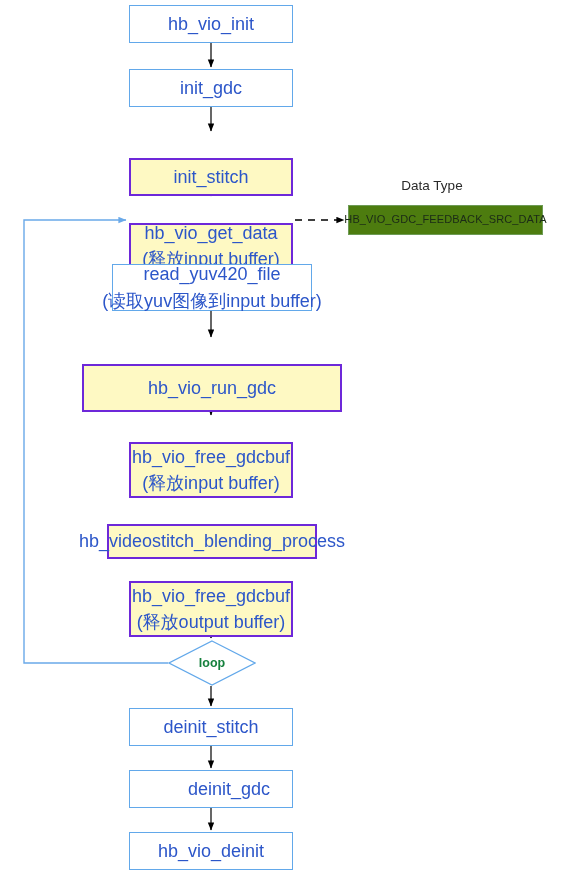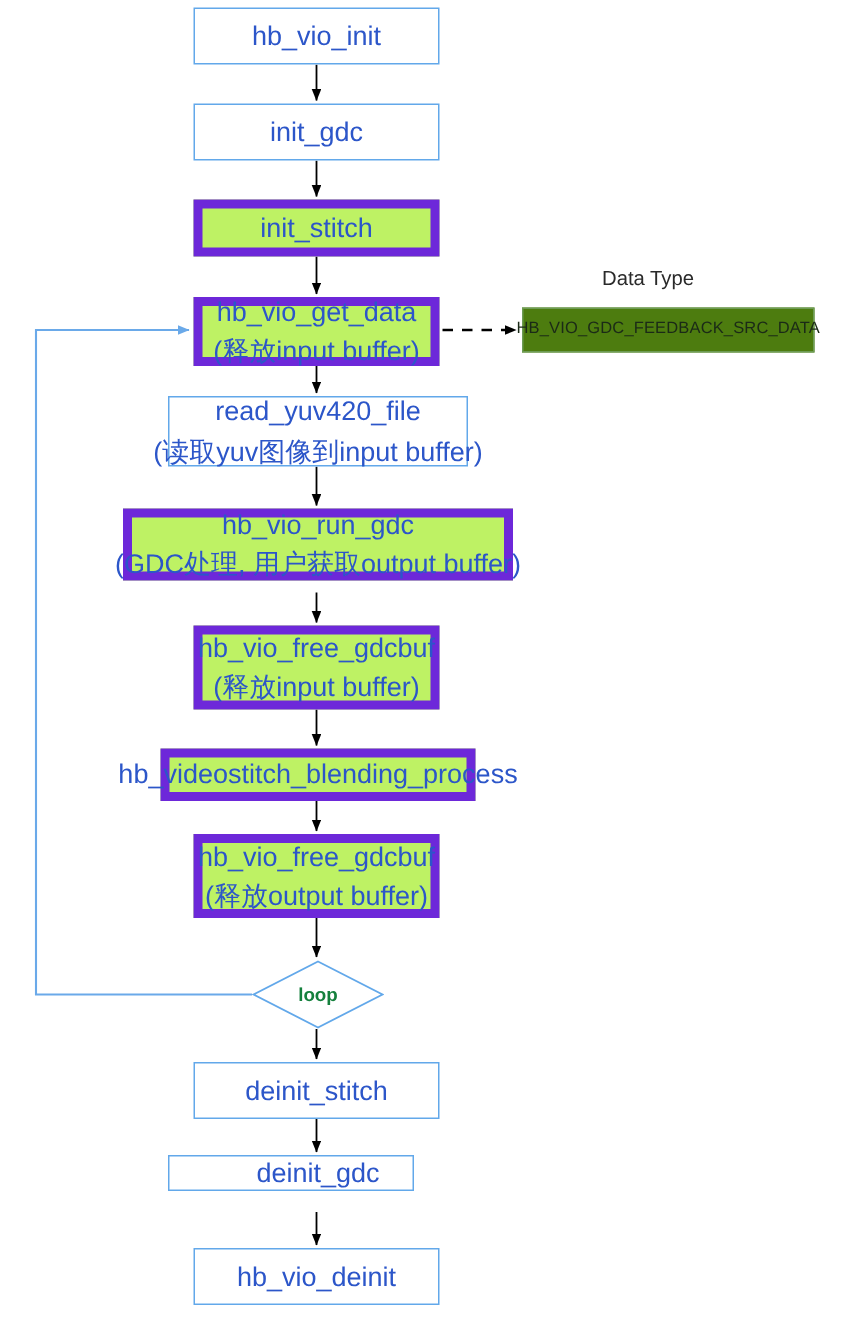--- a/index.html
+++ b/index.html
@@ -38,22 +38,23 @@
     text-align: center;
     color: #2c56c9;
     font-size: 18px;
     line-height: 1.45;
   }
   .node.plain {
     background: #ffffff;
     border: 1px solid #62a8ea;
   }
   .node.filled {
-    background: #bef264;
-    border: 6px solid #6d28d9;
+    background: #fef9c3;
+    border: 2px solid #6d28d9;
+    margin-top: 25px;
   }
   .node .title {
     white-space: nowrap;
   }
   .node .sub {
     white-space: nowrap;
   }
   .decision {
     position: absolute;
     display: flex;
@@ -144,21 +145,20 @@
     <span class="sub">(释放input buffer)</span>
   </div>
 
   <div class="node plain" style="left:112px; top:264px; width:200px; height:47px;">
     <span class="title">read_yuv420_file</span>
     <span class="sub">(读取yuv图像到input buffer)</span>
   </div>
 
   <div class="node filled" style="left:82px; top:339px; width:260px; height:48px;">
     <span class="title">hb_vio_run_gdc</span>
-    <span class="sub">(GDC处理, 用户获取output buffer)</span>
   </div>
 
   <div class="node filled" style="left:129px; top:417px; width:164px; height:56px;">
     <span class="title">hb_vio_free_gdcbuf</span>
     <span class="sub">(释放input buffer)</span>
   </div>
 
   <div class="node filled" style="left:107px; top:499px; width:210px; height:35px;">
     <span class="title">hb_videostitch_blending_process</span>
   </div>
@@ -172,21 +172,21 @@
     <svg class="dshape" viewBox="0 0 88 46" preserveAspectRatio="none">
       <polygon points="44,1 87,23 44,45 1,23" fill="#ffffff" stroke="#62a8ea" stroke-width="1.2"></polygon>
     </svg>
     <span class="dlabel">loop</span>
   </div>
 
   <div class="node plain" style="left:129px; top:708px; width:164px; height:38px;">
     <span class="title">deinit_stitch</span>
   </div>
 
-  <div class="node plain" style="left:112px; top:770px; width:164px; height:24px;padding-left:36px;">
+  <div class="node plain" style="left:129px; top:770px; width:164px; height:38px;padding-left:36px;">
     <span class="title">deinit_gdc</span>
   </div>
 
   <div class="node plain" style="left:129px; top:832px; width:164px; height:38px;">
     <span class="title">hb_vio_deinit</span>
   </div>
 
   <div class="caption" style="left:376px; top:178px; width:112px;">Data Type</div>
 
   <div class="node datatype" style="left:348px; top:205px; width:195px; height:30px;">

